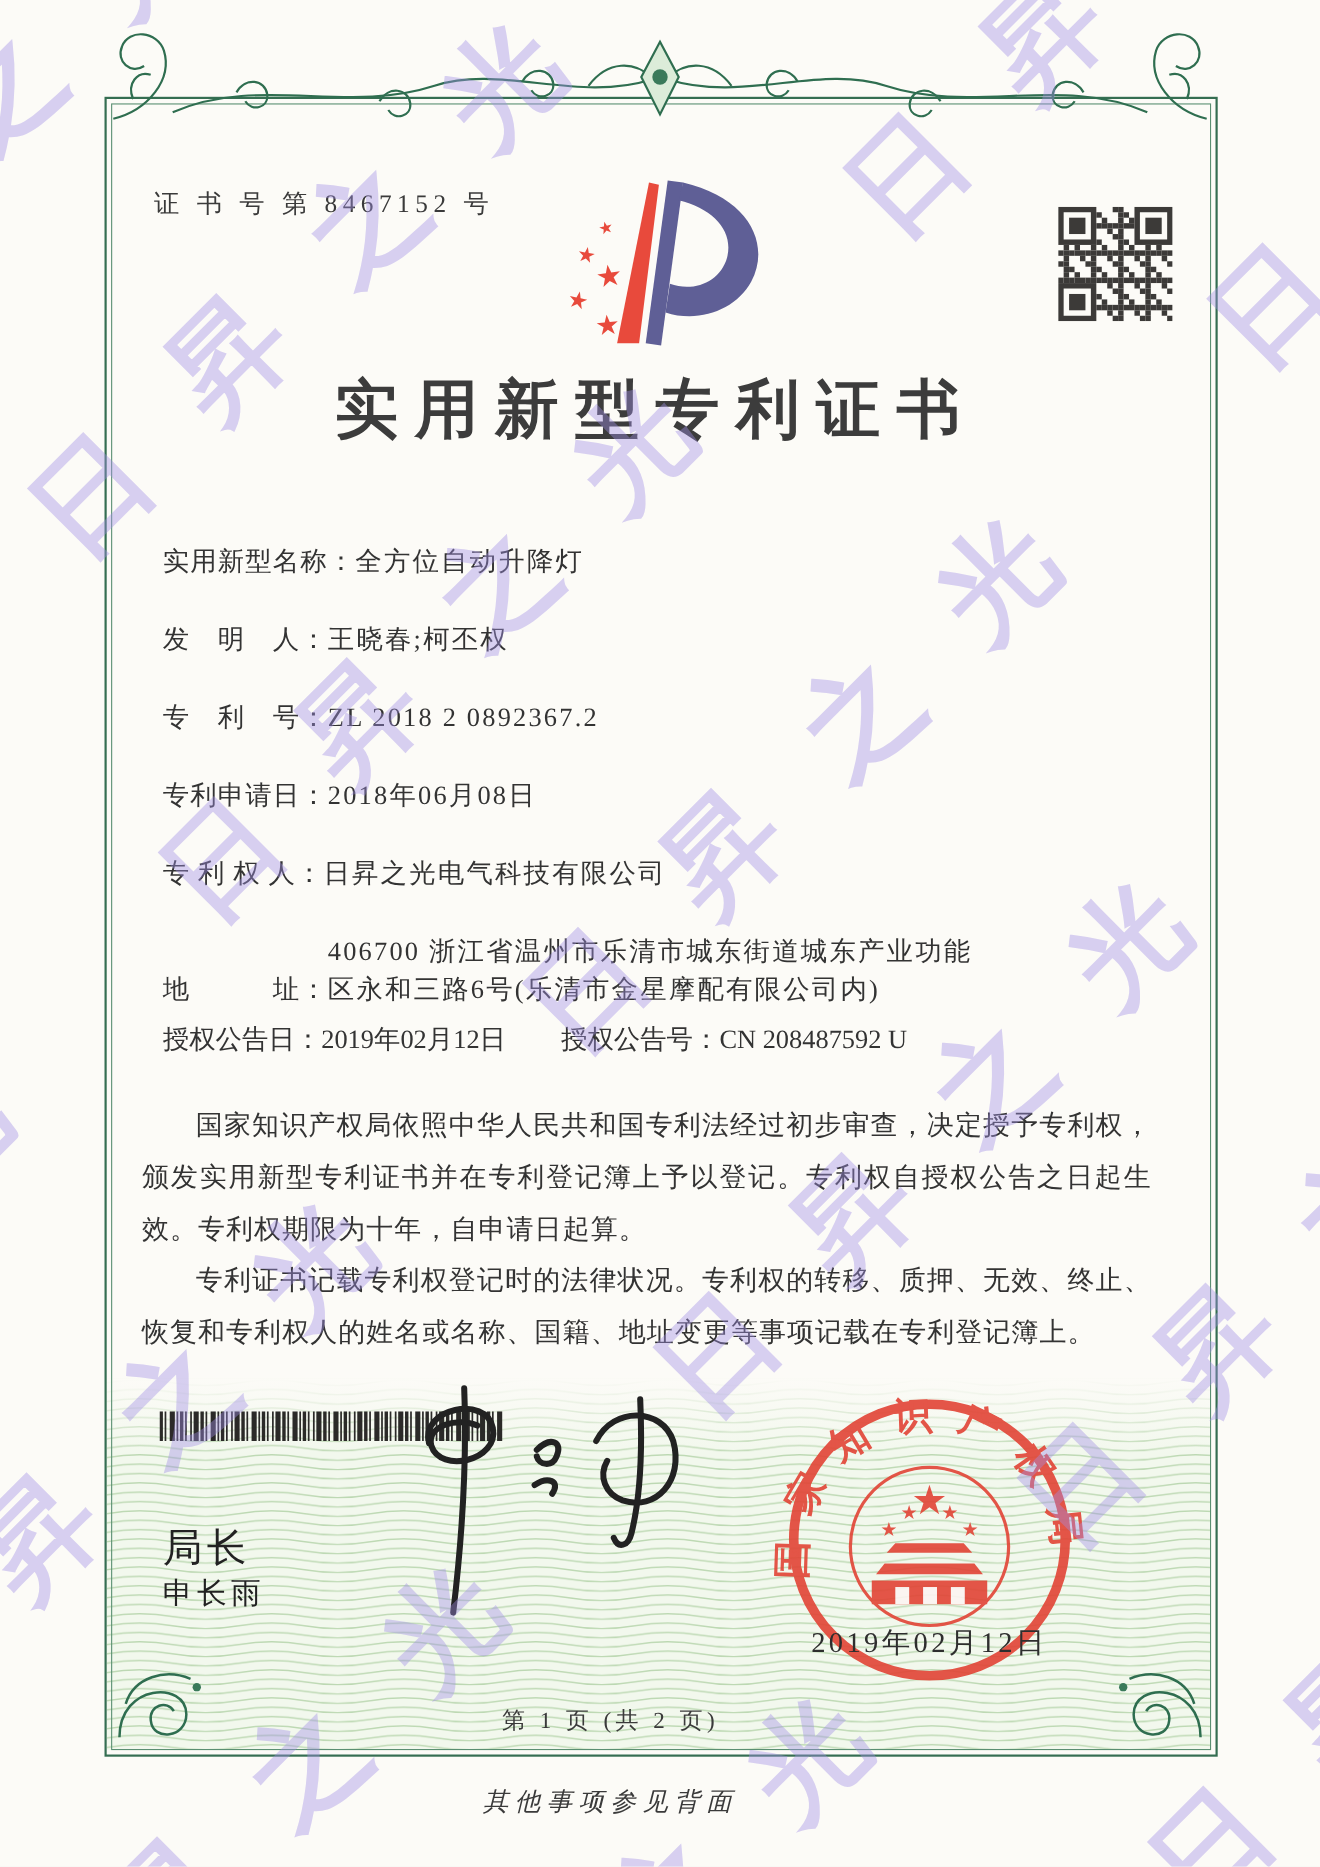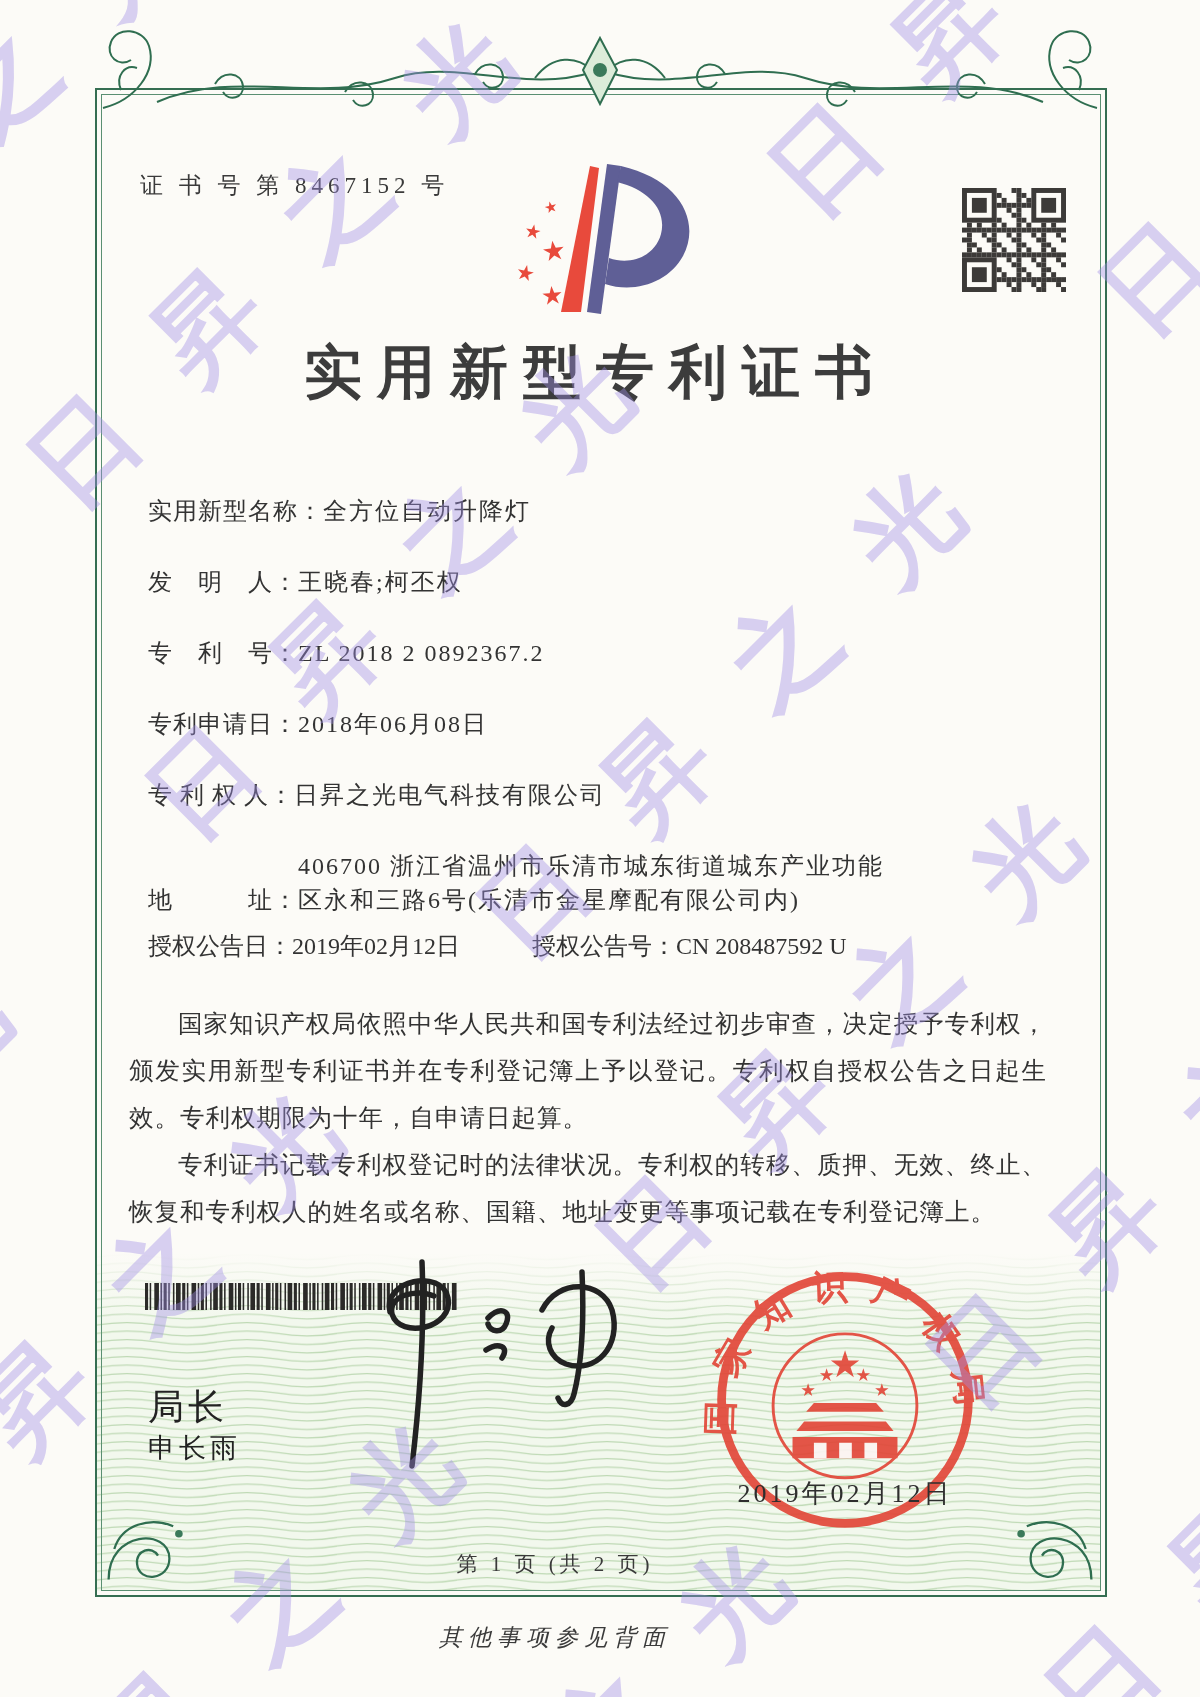--- a/index.html
+++ b/index.html
@@ -49,21 +49,21 @@
     position:absolute;left:0;width:1192px;top:334px;z-index:4;
     text-align:center;font-size:58px;font-weight:600;color:#3c3c3c;letter-spacing:15px;
   }
   
   .fields{position:absolute;left:148px;top:494px;width:930px;z-index:4;}
   .frow{display:flex;align-items:flex-end;margin-bottom:37px;font-size:24px;color:#333;line-height:34px;}
   .flabel{white-space:nowrap;letter-spacing:1px;}
   .fvalue{letter-spacing:2px;}
   .frow-addr{margin-bottom:12px;}
   .frow-addr .fvalue{max-width:600px;}
-  .grant-row{display:flex;gap:72px;font-size:24px;color:#333;line-height:34px;}
+  .grant-row{display:flex;gap:50px;font-size:24px;color:#333;line-height:34px;}
   .grant-row .pair{display:flex;white-space:nowrap;}
   
   .paras{position:absolute;left:129px;top:1000px;width:918px;z-index:4;}
   .paras p{
     margin:0;font-size:24.5px;color:#333;line-height:47px;
     text-indent:2em;text-align:justify;letter-spacing:1px;
   }
   
   .barcode{position:absolute;left:145px;top:1283px;width:315px;height:27px;z-index:4;}
   .officer-title{position:absolute;left:148px;top:1383px;font-size:36px;color:#222;z-index:4;

